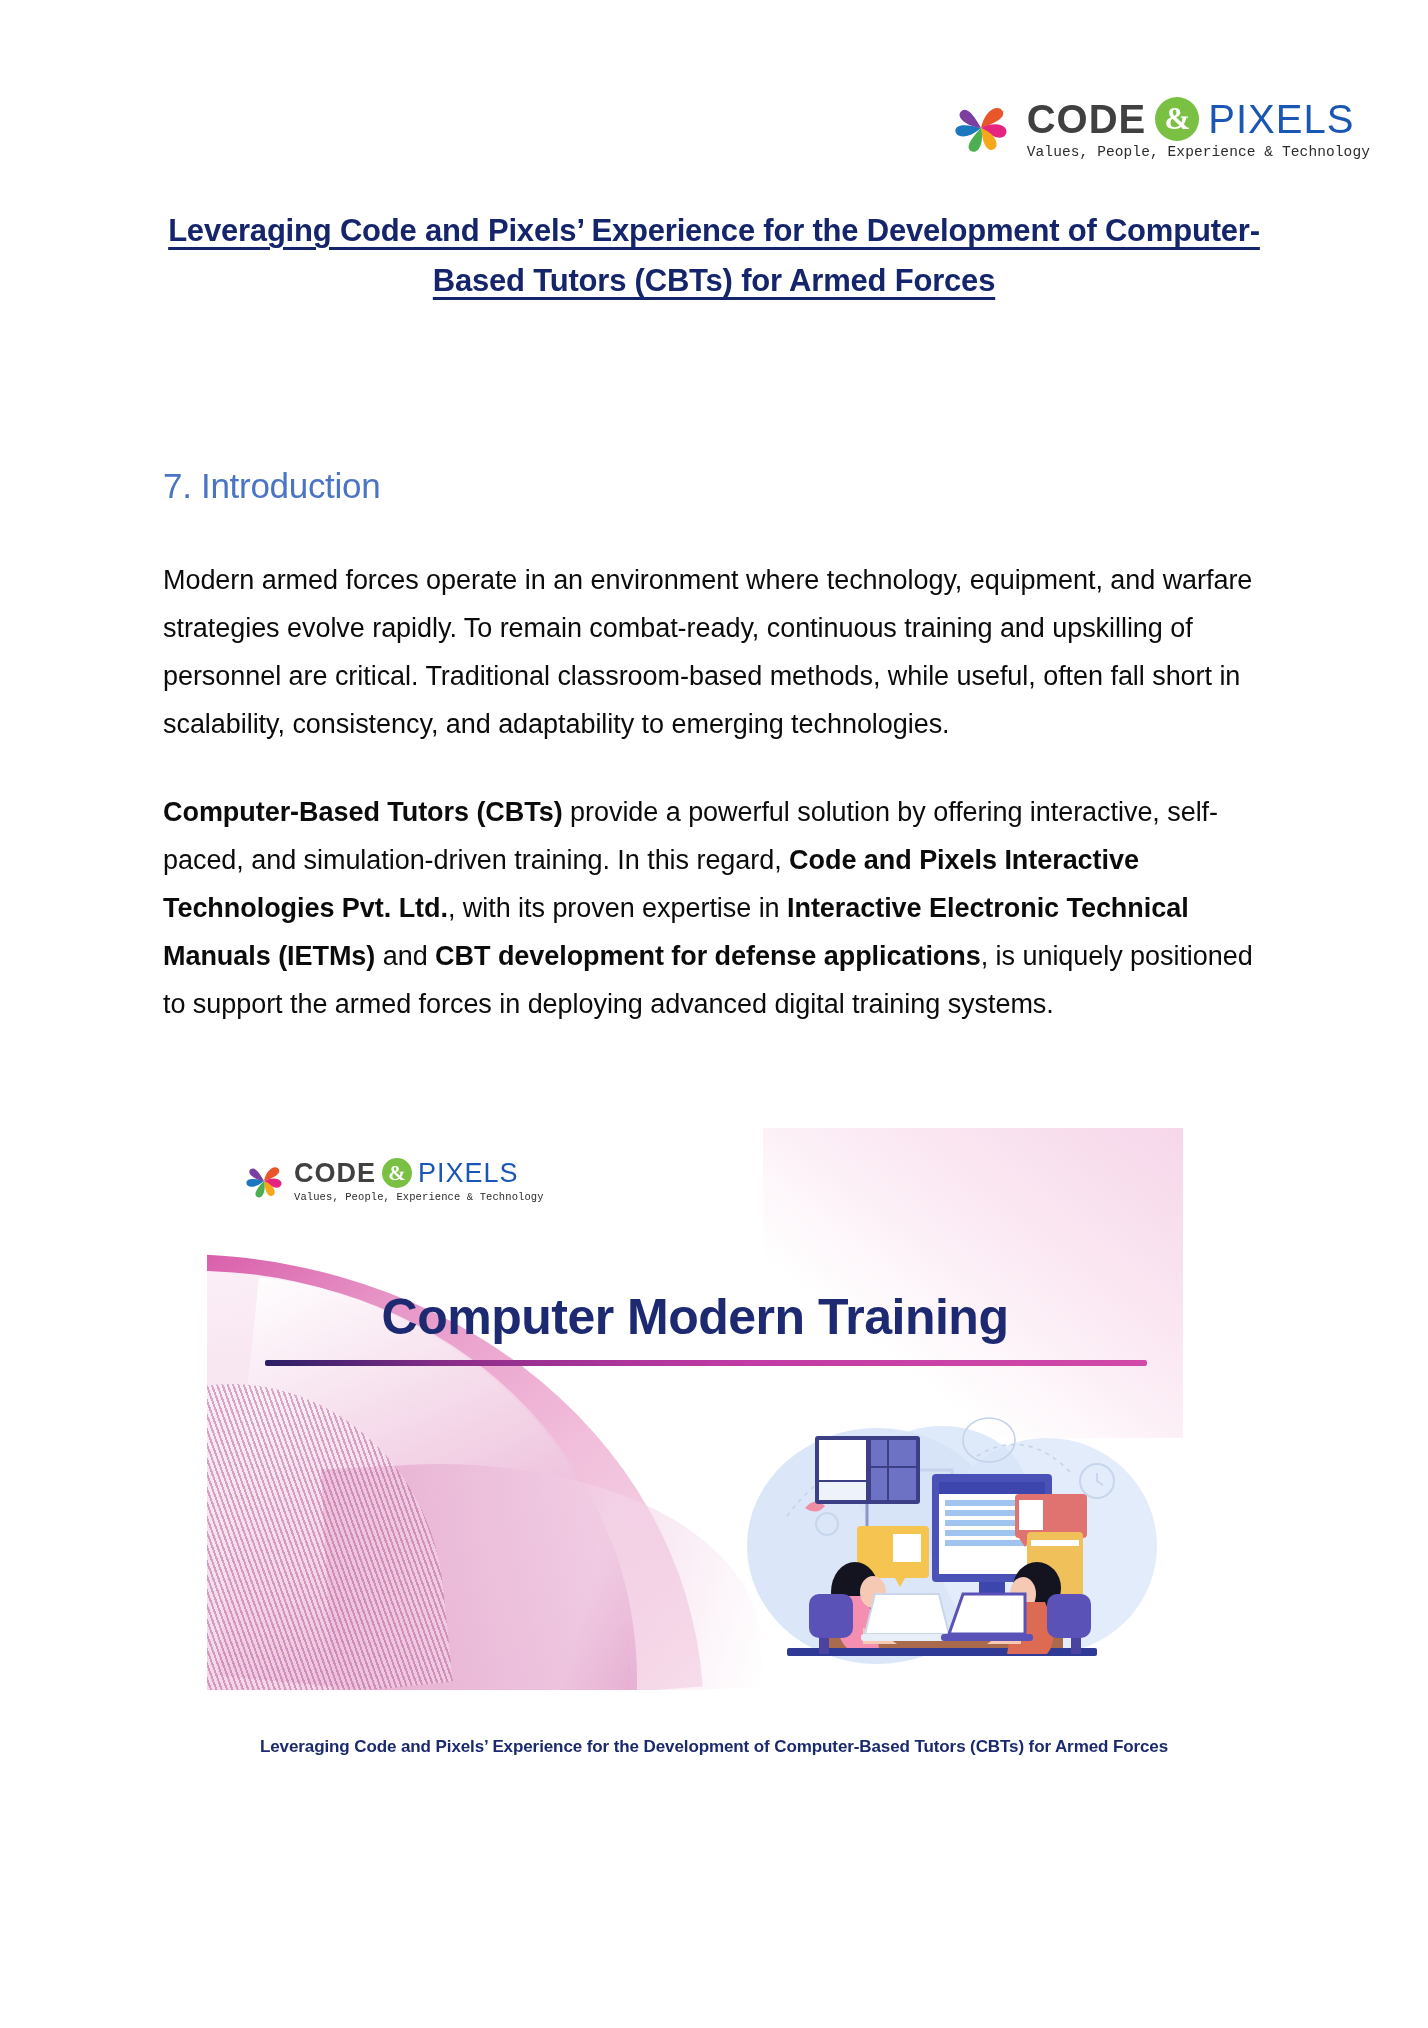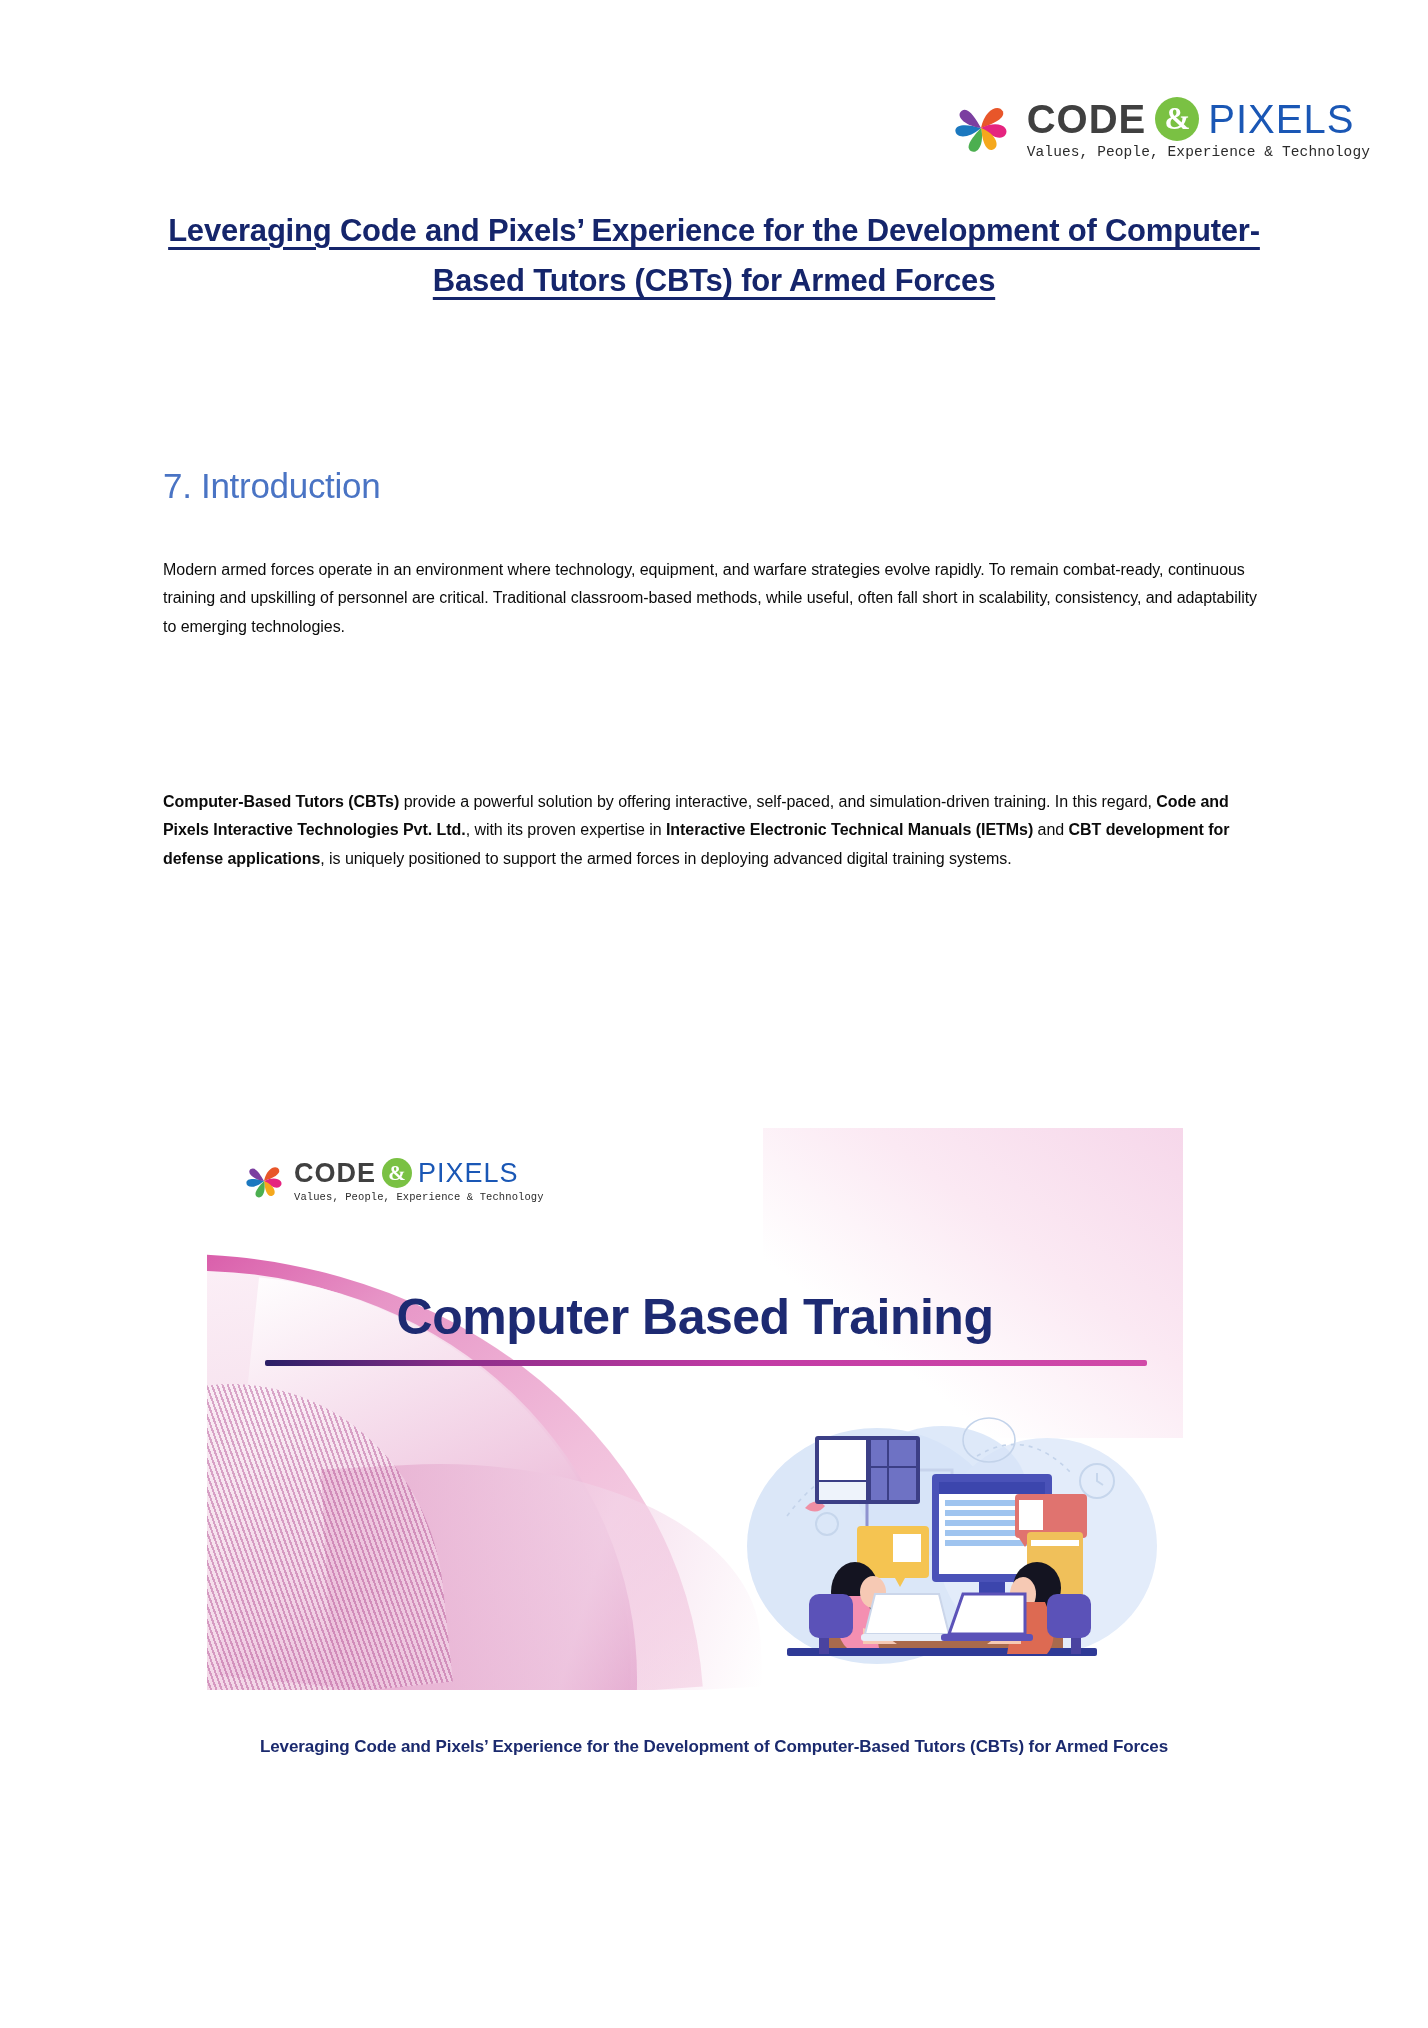--- a/index.html
+++ b/index.html
@@ -80,21 +80,21 @@
     font-weight: 400;
     color: #4a74c4;
     letter-spacing: -.3px;
   }
 
   
   .body-block {
     position: absolute;
     left: 163px;
     width: 1102px;
-    font-size: 16px;
+    font-size: 27px;
     line-height: 1.78;
     color: #0b0b0b;
     letter-spacing: -.05px;
   }
   .p1 { top: 556px; }
   .p2 { top: 788px; }
   .body-block b { font-weight: 700; }
 
   
   .figure {
@@ -244,21 +244,21 @@
       <div class="logo-text">
         <div class="logo-row">
           <span class="logo-code">CODE</span>
           <span class="amp-circle">&amp;</span>
           <span class="logo-pixels">PIXELS</span>
         </div>
         <div class="logo-tagline">Values, People, Experience &amp; Technology</div>
       </div>
     </div>
 
-    <div class="fig-title">Computer Based Training</div>
+    <div class="fig-title">Computer Modern Training</div>
     <div class="fig-rule"></div>
 
     <svg class="illus" viewBox="0 0 430 280">
 
       <ellipse cx="150" cy="150" rx="130" ry="118" fill="#dbe7f8"></ellipse>
       <ellipse cx="320" cy="150" rx="110" ry="108" fill="#e3ecfa"></ellipse>
       <ellipse cx="215" cy="95" rx="85" ry="65" fill="#d6e4f7" opacity=".8"></ellipse>
 
       <path d="M60 120 Q110 52 185 62" fill="none" stroke="#c3d3ea" stroke-width="1.6" stroke-dasharray="4 5"></path>
       <path d="M250 60 Q300 30 345 78" fill="none" stroke="#c3d3ea" stroke-width="1.6" stroke-dasharray="4 5"></path>

